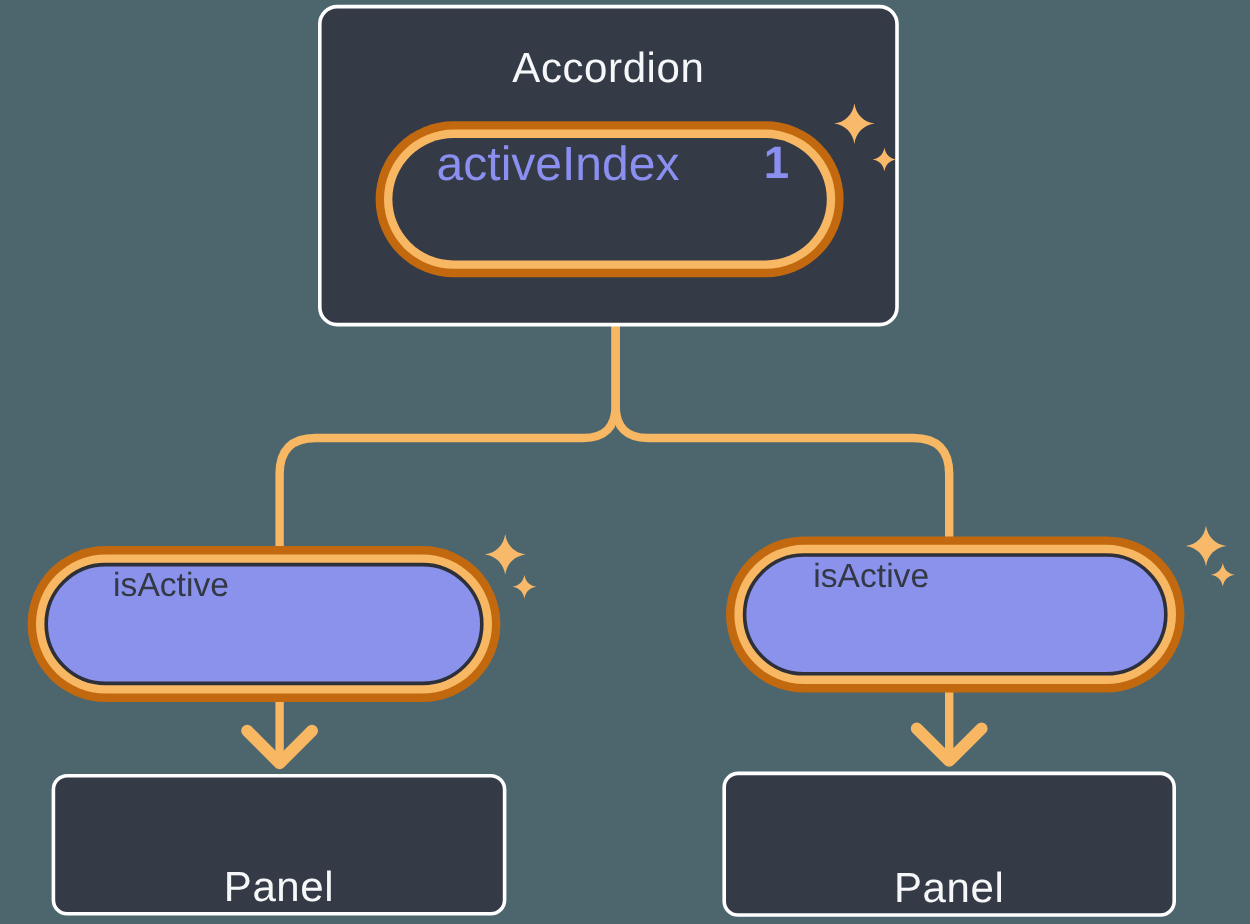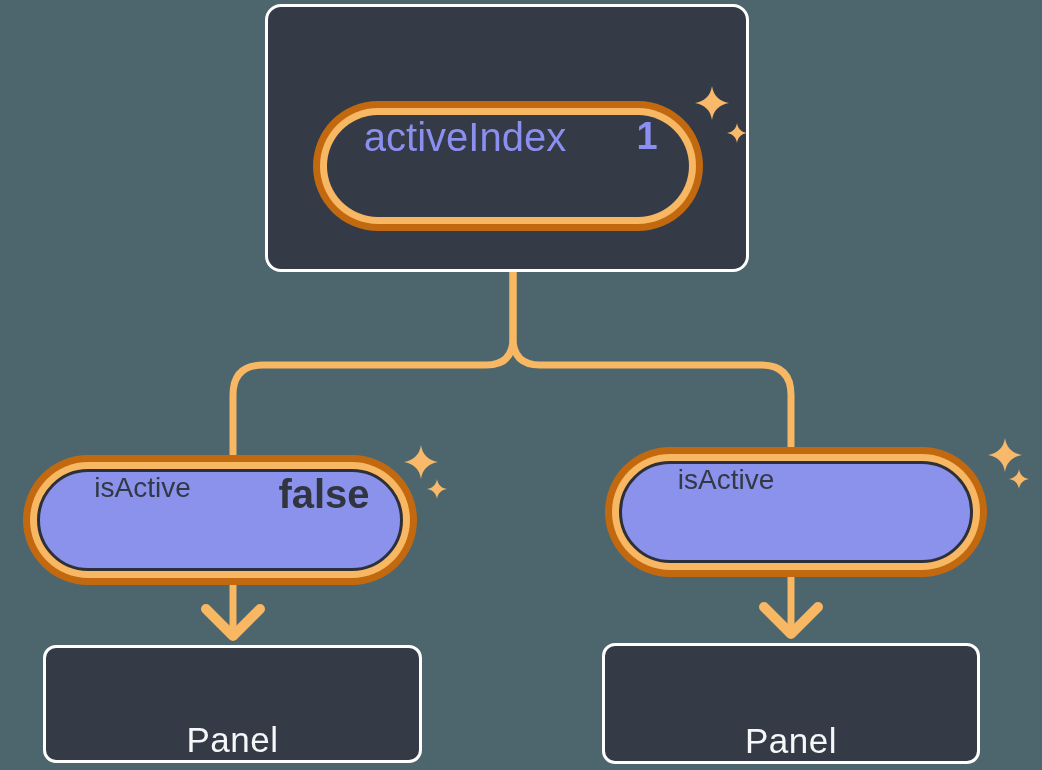--- a/index.html
+++ b/index.html
@@ -111,20 +111,21 @@
 
       <path stroke-width="7" d="M233 570 L233 630"></path>
       <path stroke-width="7" d="M791 565 L791 628"></path>
 
       <path stroke-width="10" stroke-linecap="round" stroke-linejoin="round" d="M206 609 L233 636 L260 609"></path>
       <path stroke-width="10" stroke-linecap="round" stroke-linejoin="round" d="M764 607 L791 634 L818 607"></path>
     </g>
   </svg>
 
   <div class="card accordion-card">
+    <div class="card-title accordion-title">Accordion</div>
     <div class="pill-outer state-pill">
       <div class="pill-inner">
         <div class="pill-core">
           <div class="state-cell name">
             <span class="state-name">activeIndex</span>
           </div>
           <div class="state-divider"></div>
           <div class="state-cell value">
             <span class="state-value">1</span>
           </div>
@@ -133,23 +134,20 @@
     </div>
   </div>
 
   <div class="pill-outer prop-pill left">
     <div class="pill-inner">
       <div class="pill-core">
         <div class="prop-cell name">
           <span class="prop-name">isActive</span>
         </div>
         <div class="prop-divider"></div>
-        <div class="prop-cell value">
-          <span class="prop-value">false</span>
-        </div>
       </div>
     </div>
   </div>
 
   <div class="pill-outer prop-pill right">
     <div class="pill-inner">
       <div class="pill-core">
         <div class="prop-cell name">
           <span class="prop-name">isActive</span>
         </div>

